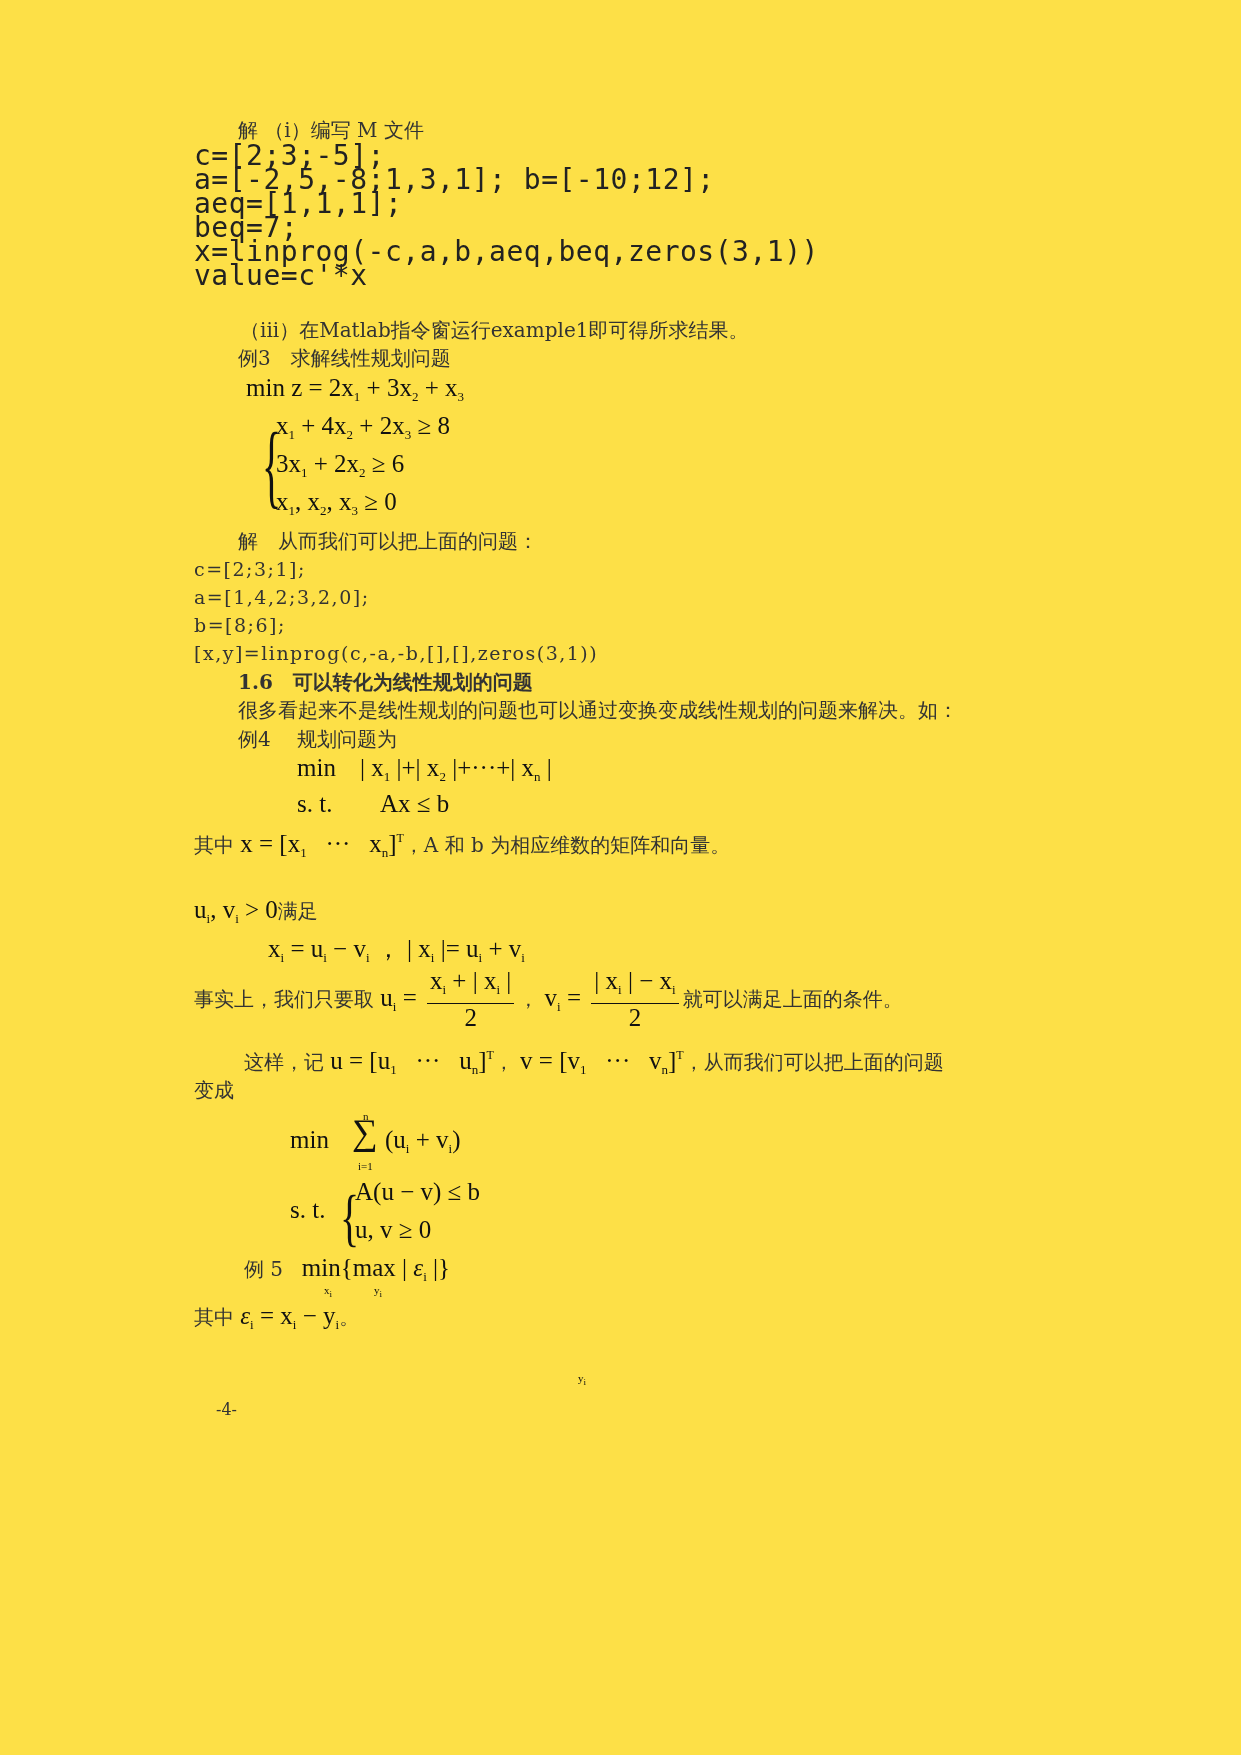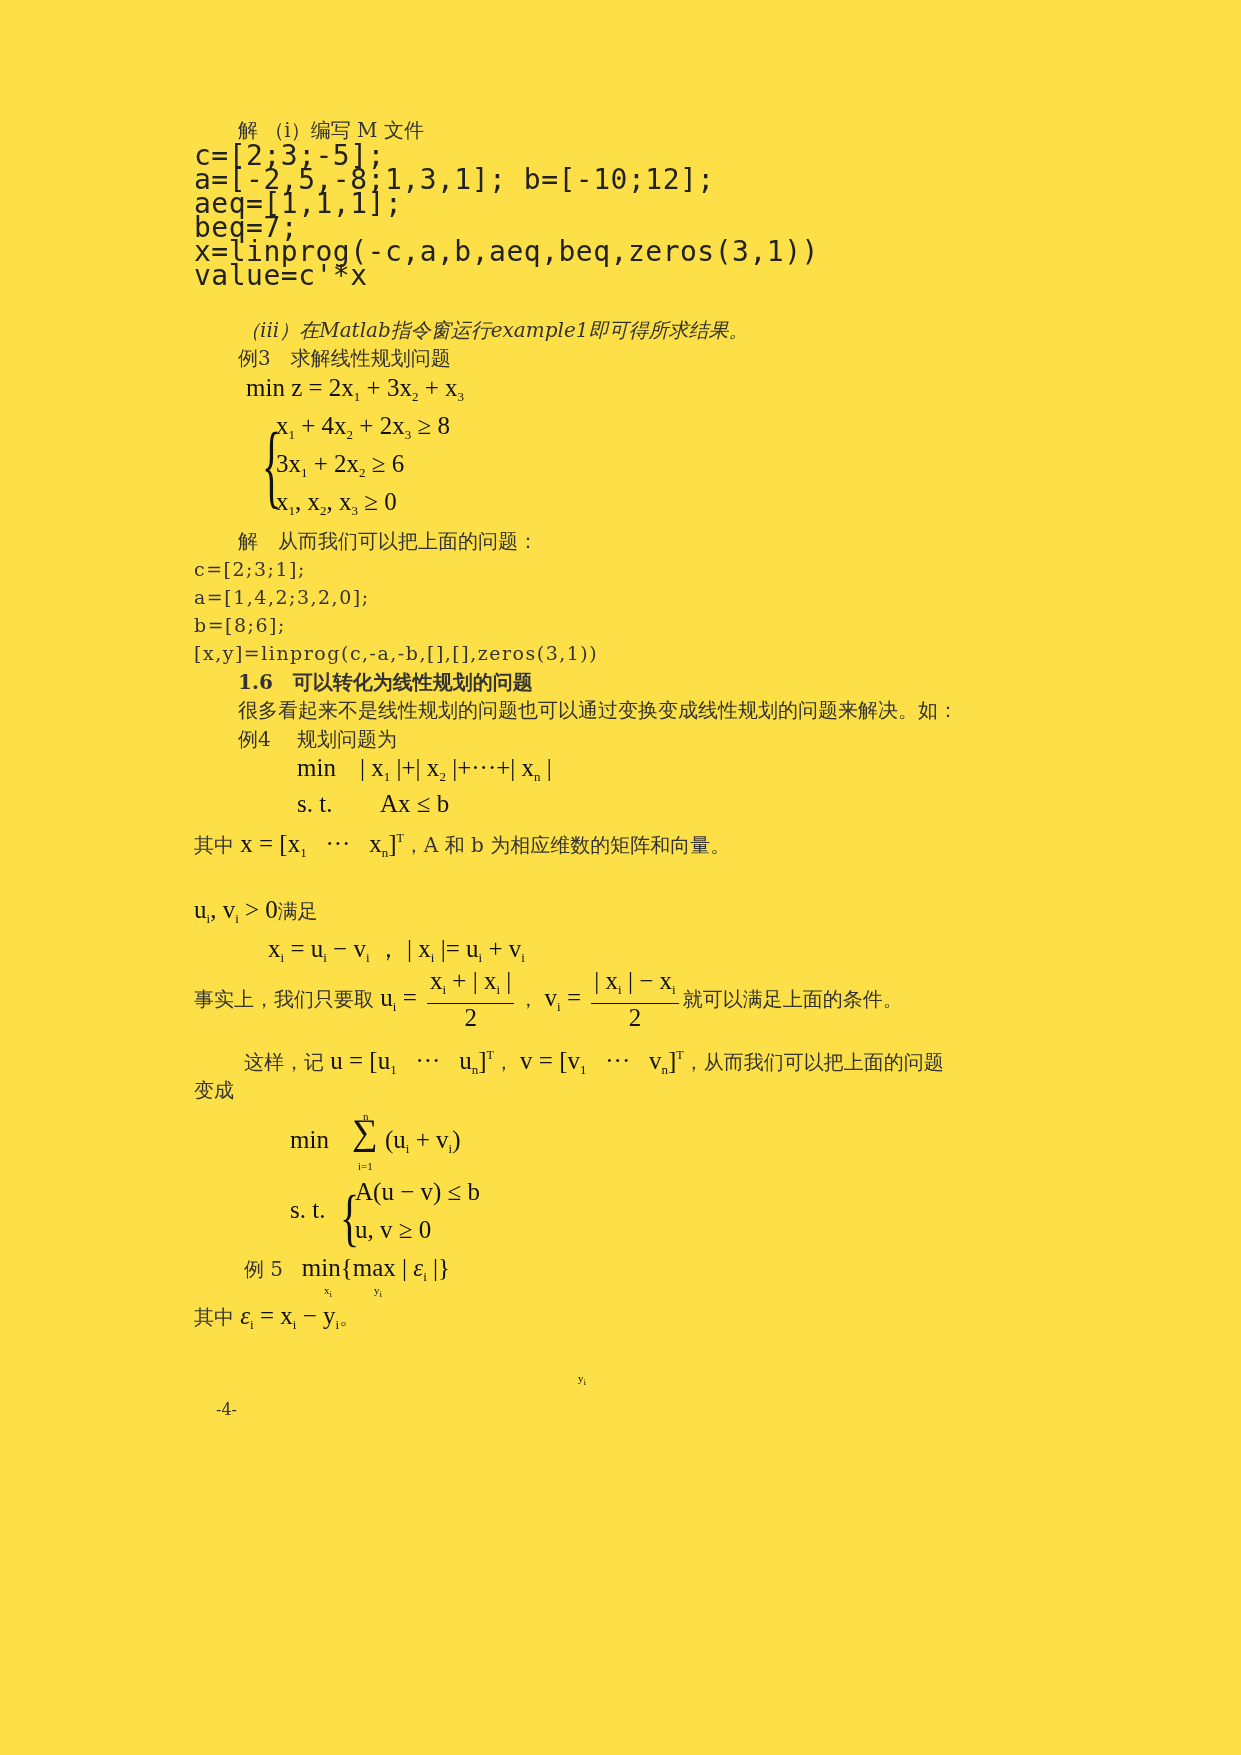--- a/index.html
+++ b/index.html
@@ -29,21 +29,21 @@
 
   <div>
     <div class="line code" style="left:194px; top:144px;">c=[2;3;-5];</div>
     <div class="line code" style="left:194px; top:168px;">a=[-2,5,-8;1,3,1]; b=[-10;12];</div>
     <div class="line code" style="left:194px; top:192px;">aeq=[1,1,1];</div>
     <div class="line code" style="left:194px; top:216px;">beq=7;</div>
     <div class="line code" style="left:194px; top:240px;">x=linprog(-c,a,b,aeq,beq,zeros(3,1))</div>
     <div class="line code" style="left:194px; top:264px;">value=c'*x</div>
   </div>
 
-  <div class="line cjk" style="left:240px; top:318px;font-style:italic;">（iii）在Matlab指令窗运行example1即可得所求结果。</div>
+  <div class="line cjk" style="left:240px; top:318px;">（iii）在Matlab指令窗运行example1即可得所求结果。</div>
   <div class="line cjk" style="left:238px; top:346px;">例3　求解线性规划问题</div>
 
   <div class="line math" style="left:246px; top:376px;">min z = 2x<sub>1</sub> + 3x<sub>2</sub> + x<sub>3</sub></div>
 
   <div>
     <div class="brace" style="left:262px; top:410px; font-size:40px; transform: scaleY(2.35);">{</div>
     <div class="line math" style="left:276px; top:414px;">x<sub>1</sub> + 4x<sub>2</sub> + 2x<sub>3</sub> ≥ 8</div>
     <div class="line math" style="left:276px; top:452px;">3x<sub>1</sub> + 2x<sub>2</sub> ≥ 6</div>
     <div class="line math" style="left:276px; top:490px;">x<sub>1</sub>, x<sub>2</sub>, x<sub>3</sub> ≥ 0</div>
   </div>

